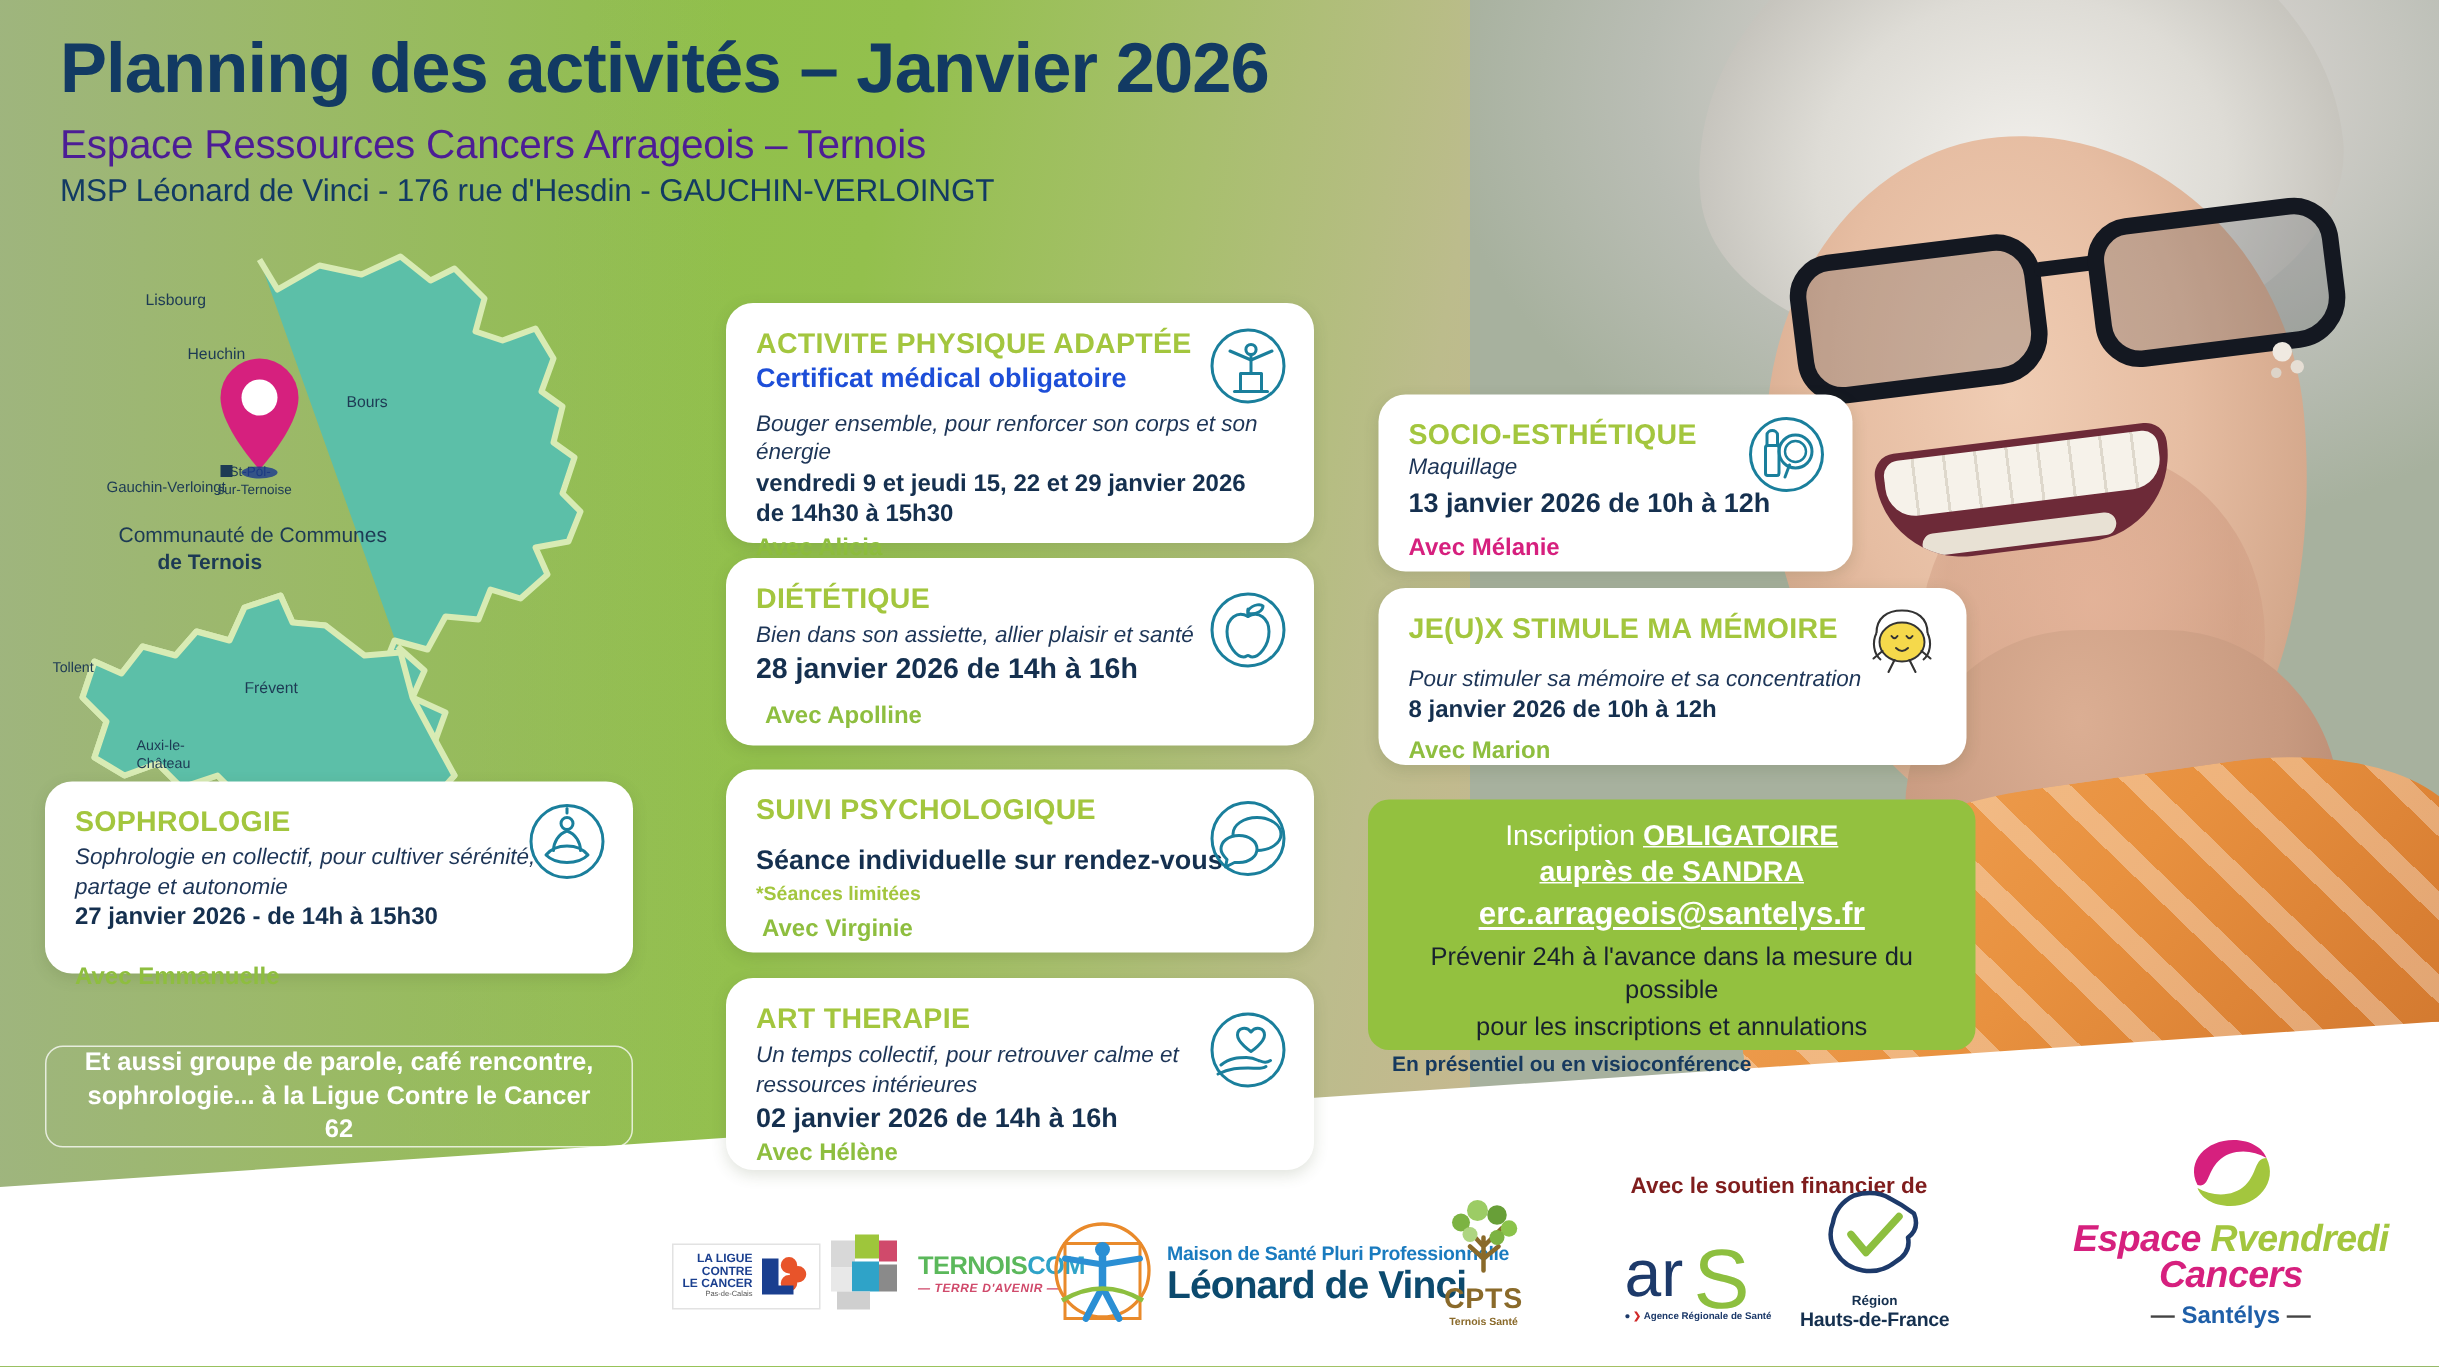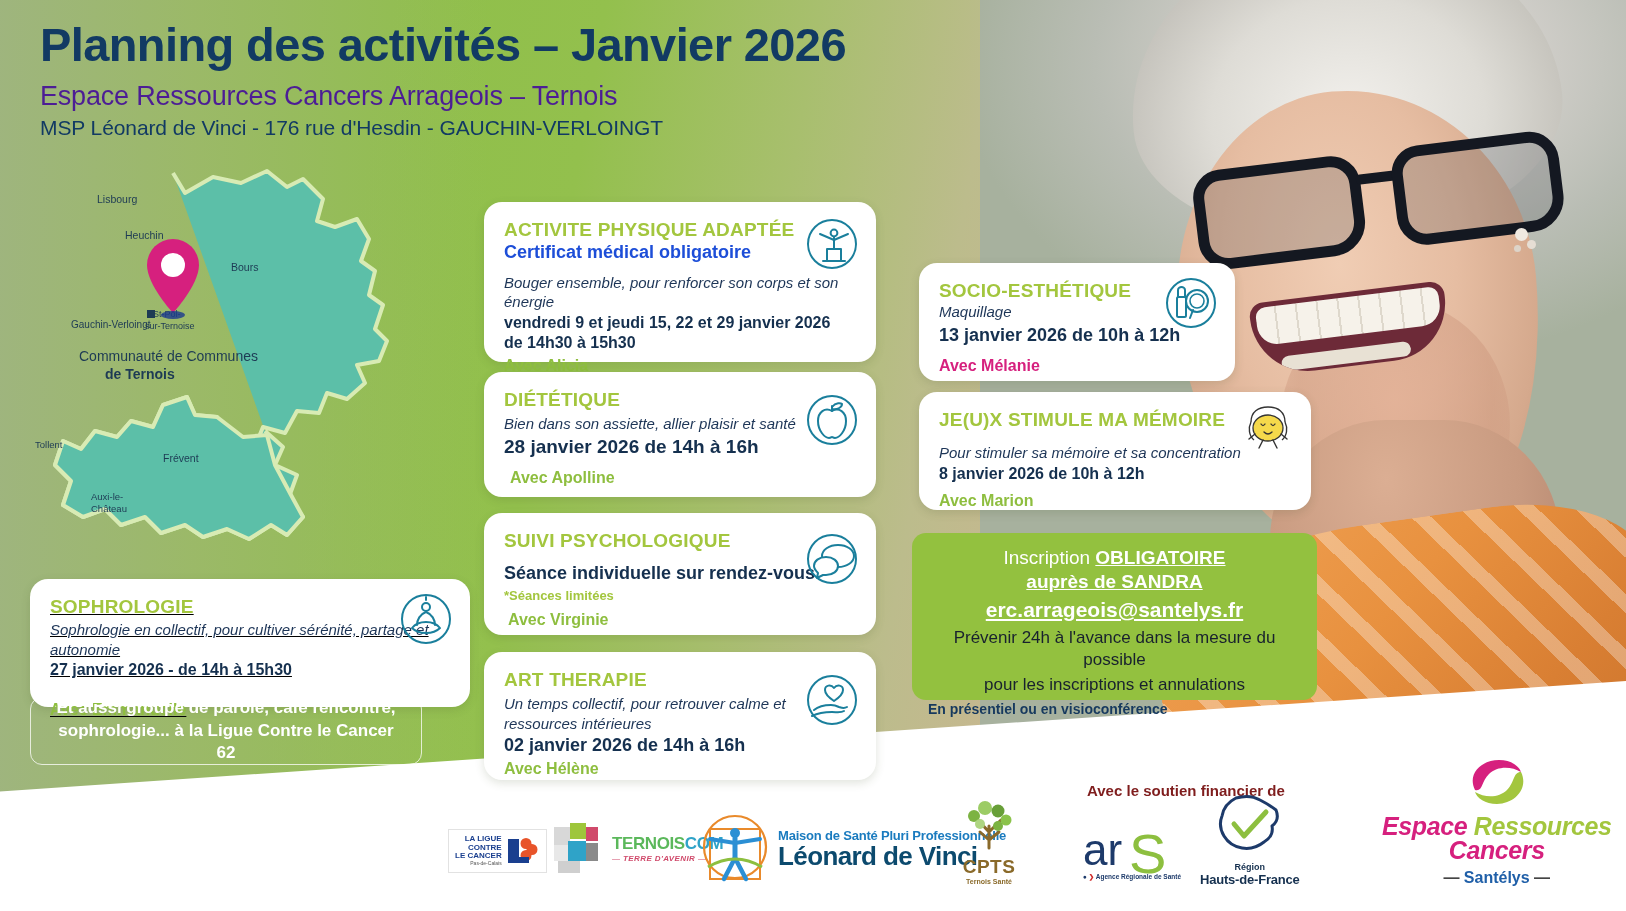--- a/index.html
+++ b/index.html
@@ -293,21 +293,21 @@
 
       <g>
         <path d="M112 100 a26 26 0 1 1 52 0 c0 20 -26 48 -26 48 s-26 -28 -26 -48 z" fill="#d6207e"></path>
         <circle cx="138" cy="100" r="12" fill="#ffffff"></circle>
         <ellipse cx="138" cy="150" rx="12" ry="4" fill="#1a3a8f" opacity=".8"></ellipse>
       </g>
       <rect x="112" y="145" width="8" height="8" fill="#1d3a54"></rect>
     </svg>
   </div>
 
-  <div class="card" style="left:30px; top:579px; width:440px; height:128px;text-decoration:underline;">
+  <div class="card" style="left:30px; top:521px; width:392px; height:128px;">
     <div class="card-title">SOPHROLOGIE</div>
     <div class="card-desc" style="margin-top:2px;">Sophrologie en collectif, pour cultiver sérénité, partage et autonomie</div>
     <div class="card-date">27 janvier  2026 - de 14h à 15h30</div>
     <div class="card-with" style="margin-top:20px;">Avec Emmanuelle</div>
     <div class="icon-circle" style="top:14px;">
       <svg width="52" height="52" viewBox="0 0 52 52">
         <circle cx="26" cy="26" r="24" fill="none" stroke="#1a7f9c" stroke-width="2"></circle>
         <circle cx="26" cy="14" r="4" fill="none" stroke="#1a7f9c" stroke-width="2"></circle>
         <path d="M26 7 l0 -3" stroke="#1a7f9c" stroke-width="2" stroke-linecap="round"></path>
         <path d="M26 19 c-6 2 -9 8 -9 13 M26 19 c6 2 9 8 9 13" fill="none" stroke="#1a7f9c" stroke-width="2" stroke-linecap="round"></path>
@@ -515,19 +515,19 @@
       </svg>
       <div class="reg-l1">Région</div>
       <div class="reg-l2">Hauts-de-France</div>
     </div>
 
     <div class="logo lg-erc" style="display:block;">
       <svg width="120" height="56" viewBox="0 0 120 56" style="display:block;margin:0 auto;">
         <path d="M38 34 c-8 -16 6 -30 24 -30 c12 0 20 6 22 12 c-10 -6 -24 -6 -32 2 c-8 8 -6 18 -14 16z" fill="#d6207e"></path>
         <path d="M84 16 c8 16 -6 32 -24 32 c-12 0 -20 -6 -22 -12 c10 6 24 6 32 -2 c8 -8 6 -18 14 -18z" fill="#a3c63e"></path>
       </svg>
-      <div class="erc-l1"><span>E</span><span>space </span><span class="g">R</span><span class="g">essources</span></div>
+      <div class="erc-l1"><span>E</span><span>space </span><span class="g">R</span><span class="g">vendredi</span></div>
       <div class="erc-l2">Cancers</div>
       <div class="erc-sant"><span class="dash">— </span><span>Santélys</span><span class="dash"> —</span></div>
     </div>
 
   </div>
 </div>
 
 </body></html>

